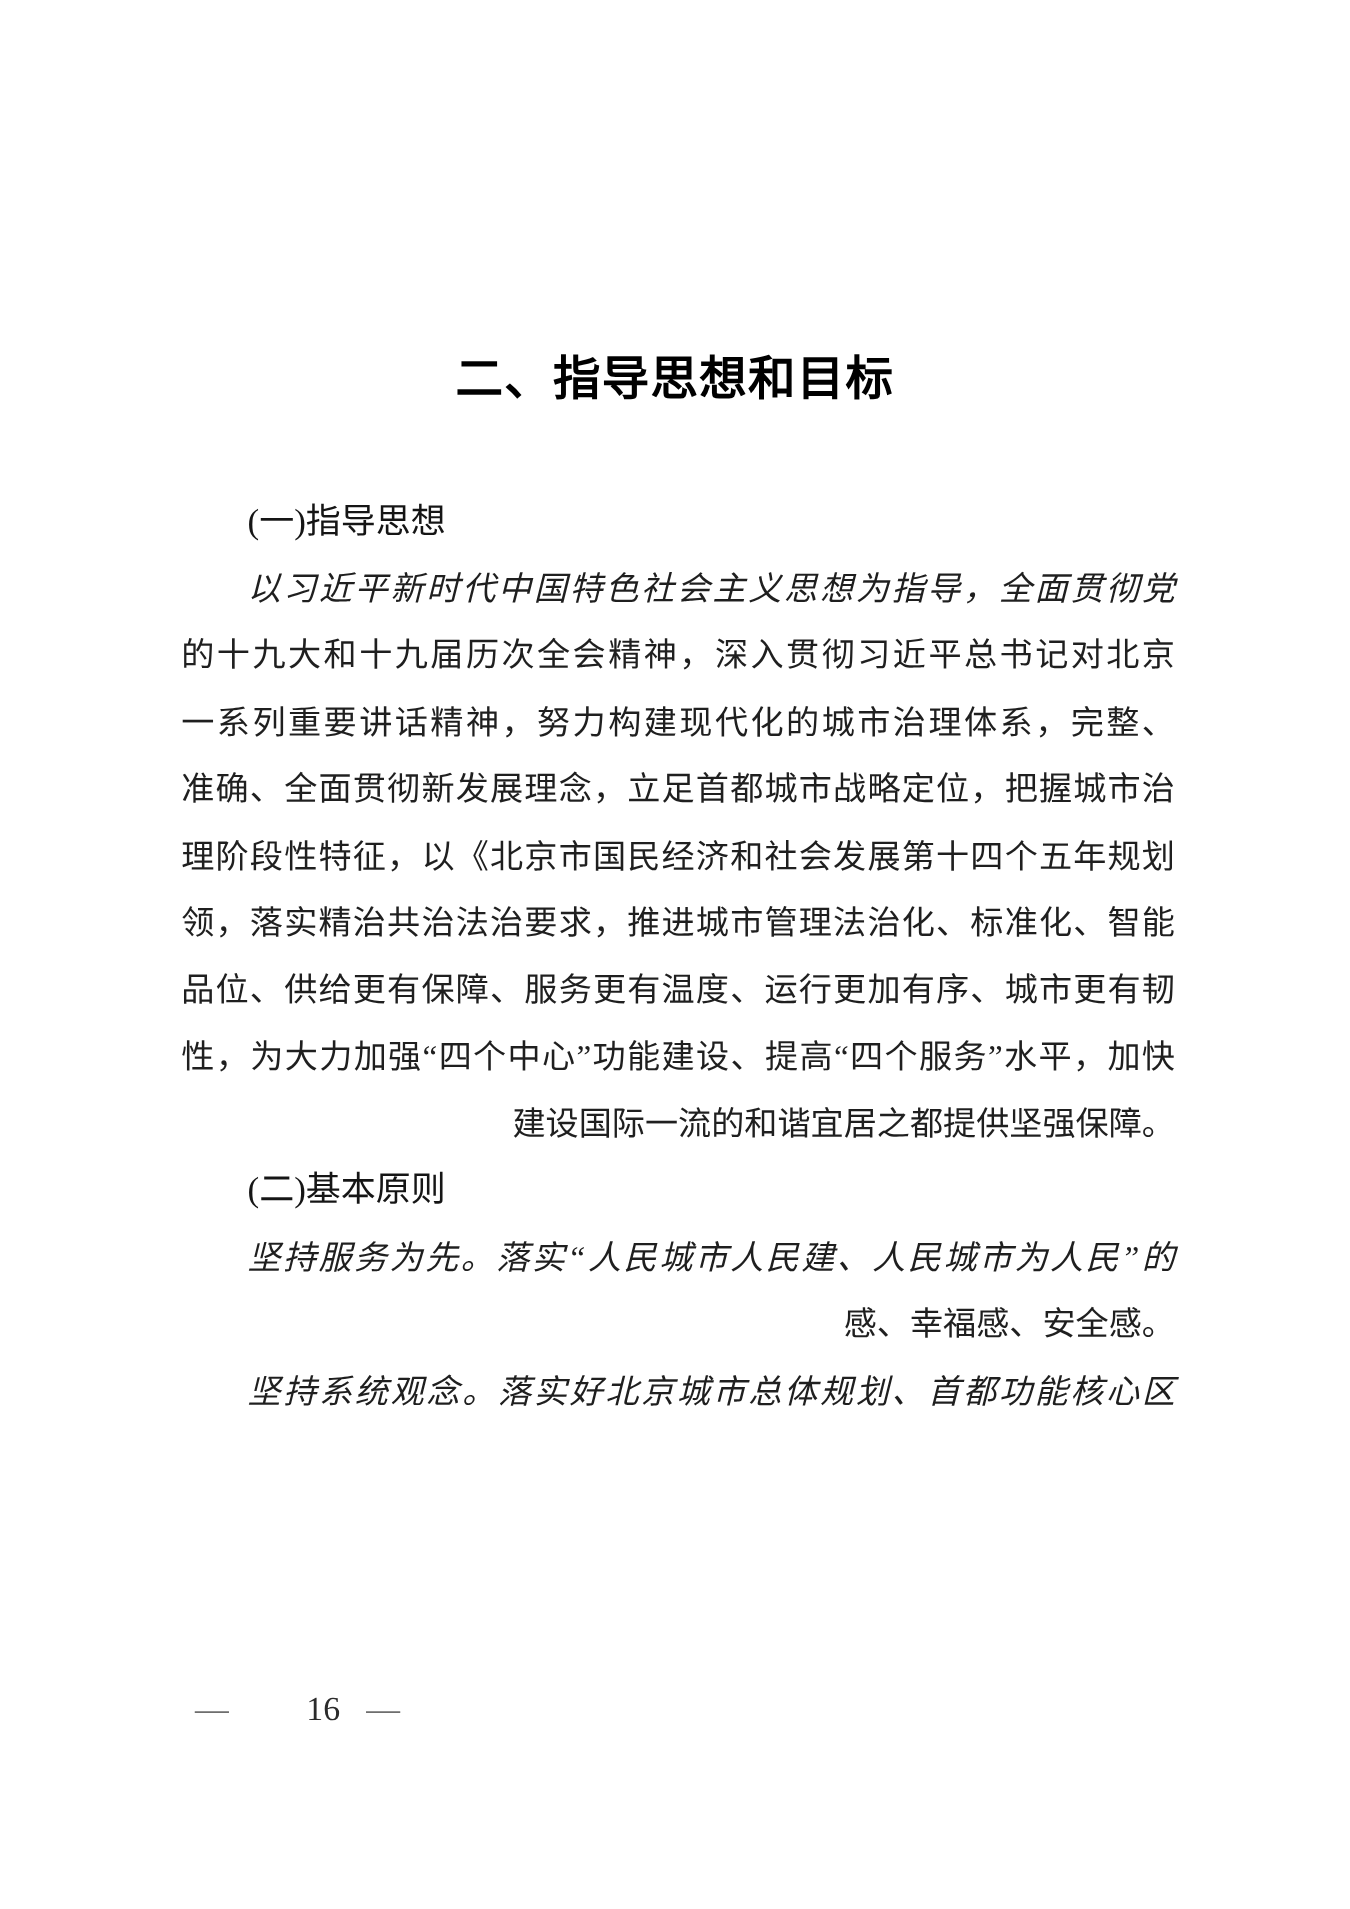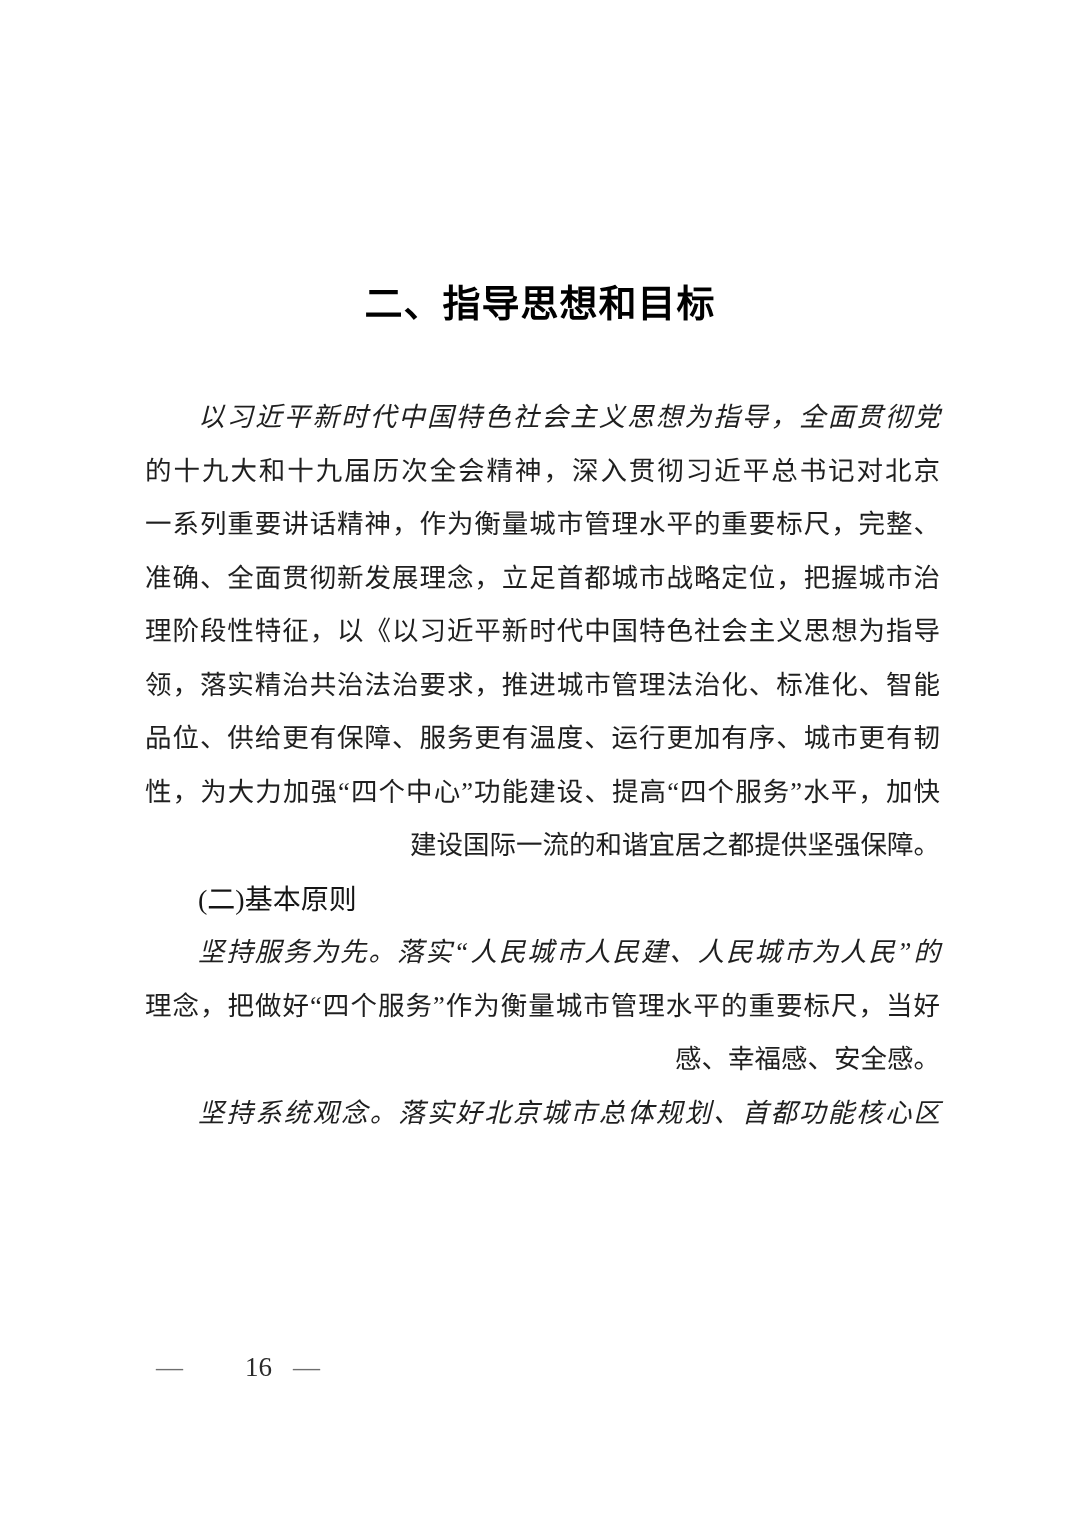--- a/index.html
+++ b/index.html
@@ -76,32 +76,32 @@
   }
 </style>
 </head>
 <body>
 
 <div class="page">
 
   <h1 class="doc-title">二、指导思想和目标</h1>
 
   <div class="content" id="content">
+      <div class="line heading">(一)指导思想</div>
       <div class="line indent just">以习近平新时代中国特色社会主义思想为指导，全面贯彻党</div>
       <div class="line just">的十九大和十九届历次全会精神，深入贯彻习近平总书记对北京</div>
-      <div class="line just">一系列重要讲话精神，作为衡量城市管理水平的重要标尺，完整、</div>
+      <div class="line just">一系列重要讲话精神，努力构建现代化的城市治理体系，完整、</div>
       <div class="line just">准确、全面贯彻新发展理念，立足首都城市战略定位，把握城市治</div>
-      <div class="line just">理阶段性特征，以《以习近平新时代中国特色社会主义思想为指导</div>
+      <div class="line just">理阶段性特征，以《北京市国民经济和社会发展第十四个五年规划</div>
       <div class="line just">领，落实精治共治法治要求，推进城市管理法治化、标准化、智能</div>
       <div class="line just">品位、供给更有保障、服务更有温度、运行更加有序、城市更有韧</div>
       <div class="line just">性，为大力加强“四个中心”功能建设、提高“四个服务”水平，加快</div>
       <div class="line end">建设国际一流的和谐宜居之都提供坚强保障。</div>
       <div class="line heading">(二)基本原则</div>
       <div class="line indent just">坚持服务为先。落实“人民城市人民建、人民城市为人民”的</div>
-      <div class="line just">理念，把做好“四个服务”作为衡量城市管理水平的重要标尺，当好</div>
       <div class="line end">感、幸福感、安全感。</div>
       <div class="line indent just">坚持系统观念。落实好北京城市总体规划、首都功能核心区</div>
     </div>
 
   <div class="footer">
     <span class="dash">—</span>
     <span class="num">16</span>
     <span class="dash">—</span>
   </div>
 

